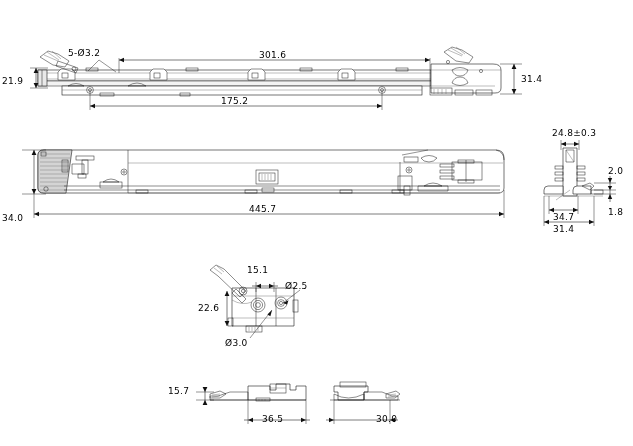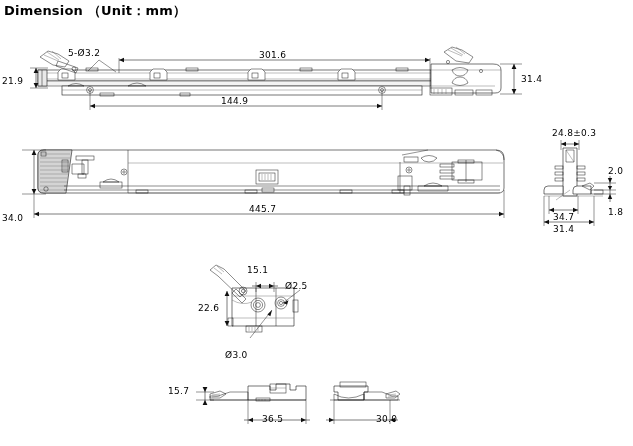--- a/index.html
+++ b/index.html
@@ -30,21 +30,20 @@
   .fillg{fill:#e9e9e9;stroke:#1a1a1a;stroke-width:.6;}
   .fillgd{fill:#d4d4d4;stroke:#1a1a1a;stroke-width:.6;}
   .fillgg{fill:#f3f3f3;stroke:#1a1a1a;stroke-width:.5;}
   .arrow{fill:#111;stroke:none;}
 </style>
 </head>
 <body>
 
 <div class="page">
 
-  <div class="title">Dimension （Unit：mm）</div>
 
   <svg class="layer" viewBox="0 0 633 446">
 
     <g>
 
       <rect class="fillw" x="38" y="70" width="393" height="11"></rect>
       <rect class="fillgg" x="38" y="81" width="393" height="5"></rect>
 
       <line class="thin" x1="38" y1="73" x2="431" y2="73"></line>
       <line class="thin" x1="38" y1="79" x2="431" y2="79"></line>
@@ -431,34 +430,34 @@
         <line class="dimln" x1="326" y1="420" x2="398" y2="420"></line>
         <polygon class="arrow" points="334,420 329,417.8 329,422.2"></polygon>
         <polygon class="arrow" points="390,420 395,417.8 395,422.2"></polygon>
       </g>
     </g>
   </svg>
 
   <div class="dim" style="left:2px;top:76px;">21.9</div>
   <div class="dim" style="left:68px;top:48px;">5-Ø3.2</div>
   <div class="dim" style="left:259px;top:50px;">301.6</div>
-  <div class="dim" style="left:221px;top:96px;">144.9</div>
+  <div class="dim" style="left:221px;top:96px;">175.2</div>
   <div class="dim" style="left:521px;top:74px;">31.4</div>
 
   <div class="dim" style="left:2px;top:166px;margin-top:47px;">34.0</div>
   <div class="dim" style="left:249px;top:204px;">445.7</div>
 
   <div class="dim" style="left:552px;top:128px;">24.8±0.3</div>
   <div class="dim" style="left:608px;top:166px;">2.0</div>
   <div class="dim" style="left:608px;top:207px;">1.8</div>
   <div class="dim" style="left:553px;top:212px;">34.7</div>
   <div class="dim" style="left:553px;top:224px;">31.4</div>
 
   <div class="dim" style="left:247px;top:265px;">15.1</div>
   <div class="dim" style="left:198px;top:303px;">22.6</div>
   <div class="dim" style="left:285px;top:281px;">Ø2.5</div>
-  <div class="dim" style="left:225px;top:338px;margin-top:12px;">Ø3.0</div>
+  <div class="dim" style="left:225px;top:338px;">Ø3.0</div>
 
   <div class="dim" style="left:168px;top:386px;">15.7</div>
   <div class="dim" style="left:262px;top:414px;">36.5</div>
   <div class="dim" style="left:348px;top:414px;margin-left:28px;">30.0</div>
 
 </div>
 
 </body></html>

